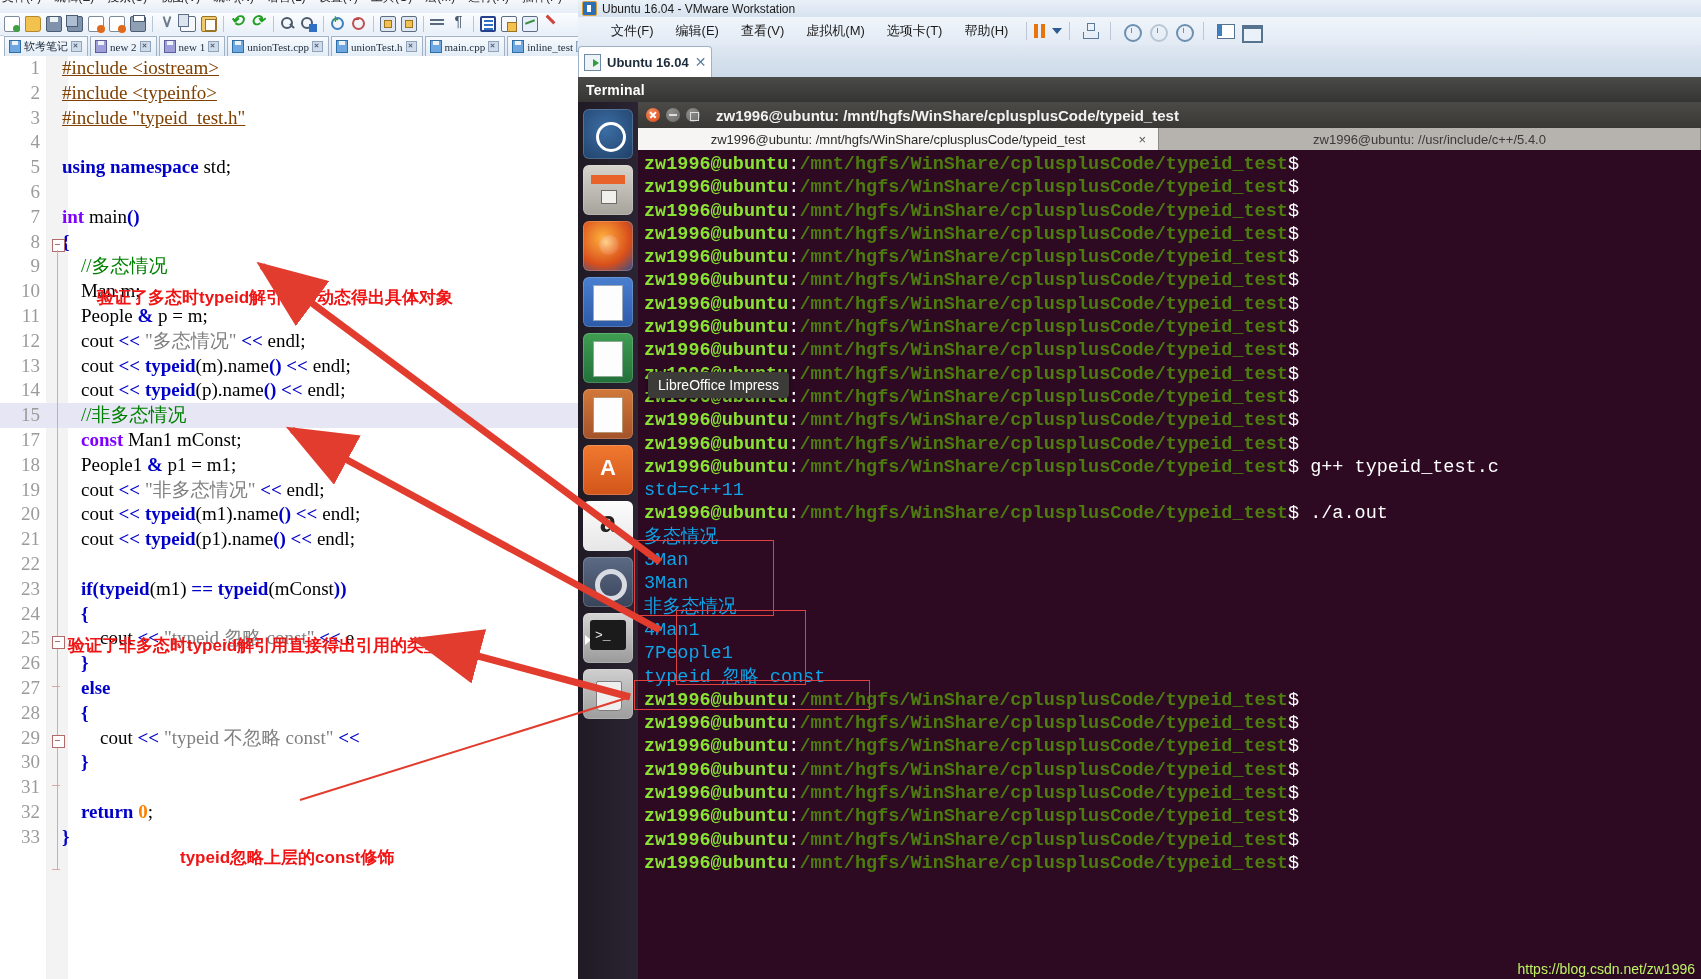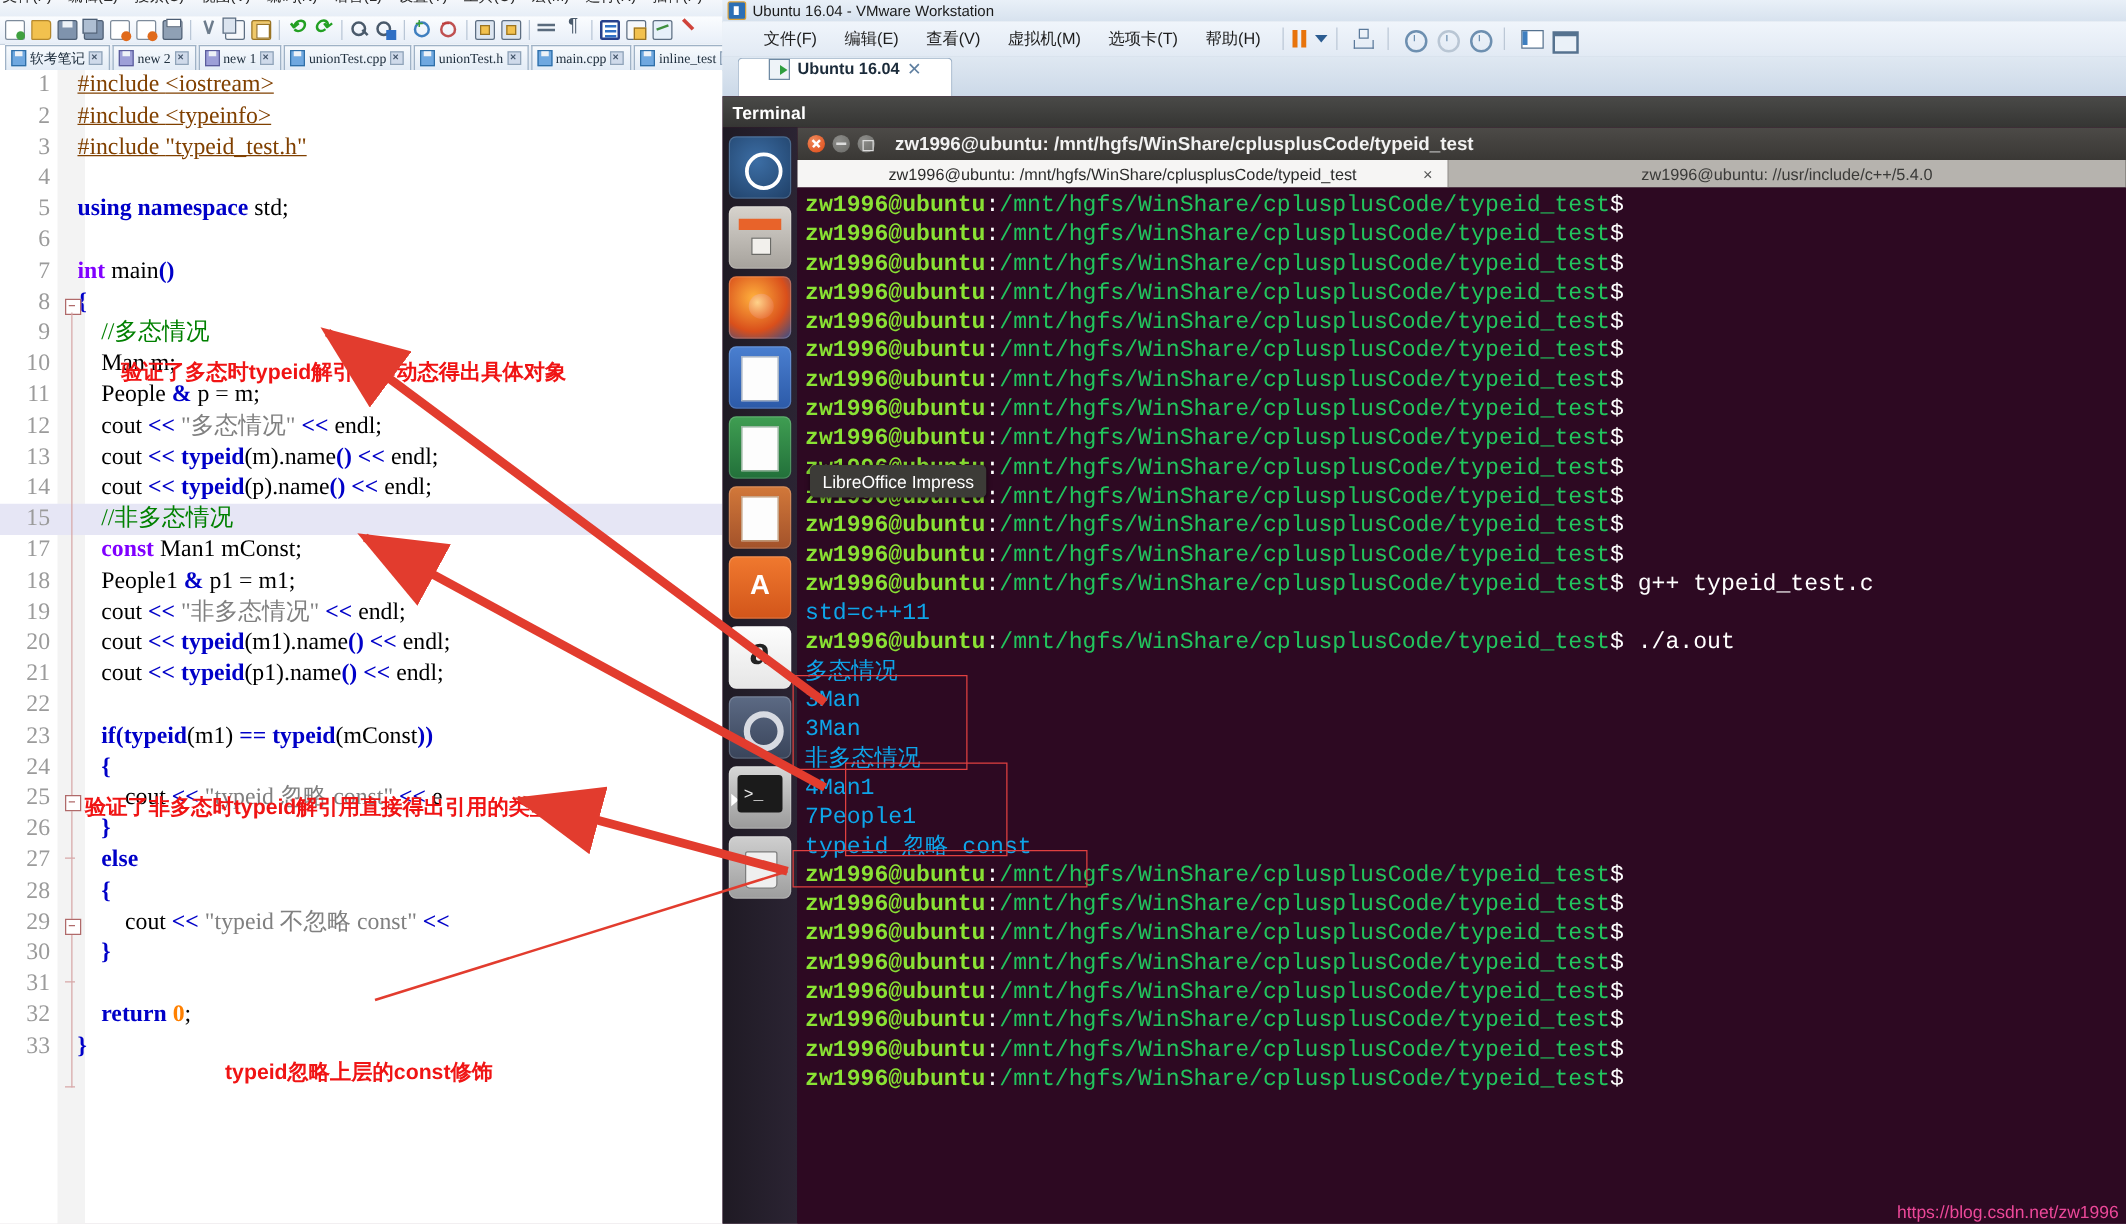--- a/index.html
+++ b/index.html
@@ -203,22 +203,22 @@
   .ib-panel{position:absolute;left:6px;top:4px;width:16px;height:13px;border:1px solid #55728f;background:#fff;}
   .ib-panel:after{content:"";position:absolute;left:0;top:0;width:4px;height:11px;background:#3f7fbf;}
   .ib-full{position:absolute;left:5px;top:5px;width:17px;height:12px;border:2px solid #55728f;border-top-width:4px;background:#eaf1f8;}
 
   .vm-tabstrip{
     position:absolute;left:0;top:45px;width:1123px;height:32px;
     background:linear-gradient(to bottom,#dfe8f2,#ccd9e8);
     border-bottom:1px solid #9fb3c8;
   }
   .vm-tab{
-    position:absolute;left:12px;bottom:0;height:30px;
-    display:flex;align-items:flex-start;gap:6px;padding:0 24px;
+    position:absolute;left:0;bottom:0;height:30px;
+    display:flex;align-items:center;gap:6px;padding:0 5px;
     background:#ffffff;border:1px solid #9fb3c8;border-bottom:none;
     border-radius:4px 4px 0 0;
   }
   .vm-tab-ico{
     width:15px;height:15px;background:#eef3f8;border:1px solid #6f8aa4;position:relative;
   }
   .vm-tab-ico:after{content:"";position:absolute;left:8px;top:4px;width:0;height:0;border-left:6px solid #2e9e3f;border-top:4px solid transparent;border-bottom:4px solid transparent;}
   .vm-tab-label{font-size:13px;font-weight:bold;color:#1b2b3a;white-space:nowrap;}
   .vm-tab-close{font-size:14px;color:#5f7fa0;}
 
@@ -312,28 +312,28 @@
   .term-body{
     position:absolute;left:0;top:48px;width:1063px;height:829px;
     background:#2d0922;overflow:hidden;
     font-family:"Liberation Mono", monospace;
     font-size:18.5px;line-height:23.3px;
     padding-left:6px;padding-top:3px;
     white-space:pre;
   }
   .t-user{color:#8ae234;font-weight:bold;}
   .t-colon{color:#ffffff;}
-  .t-path{color:#22c55e;font-weight:normal;}
+  .t-path{color:#4d7c0f;font-weight:bold;}
   .t-dollar{color:#ffffff;}
   .t-cmd{color:#ffffff;}
   .t-out{color:#0ea5e9;}
 
   .redbox{position:absolute;border:1px solid #e04040;pointer-events:none;}
   .watermark{
-    position:absolute;right:6px;bottom:2px;color:#ec4899;font-size:14px;
+    position:absolute;right:6px;bottom:2px;color:#bef264;font-size:14px;
     font-family:"Liberation Sans", sans-serif;
   }
 
   .arrows{position:absolute;left:0;top:0;width:1701px;height:979px;pointer-events:none;}
 </style>
 </head>
 <body>
 
 <div class="root">
 

